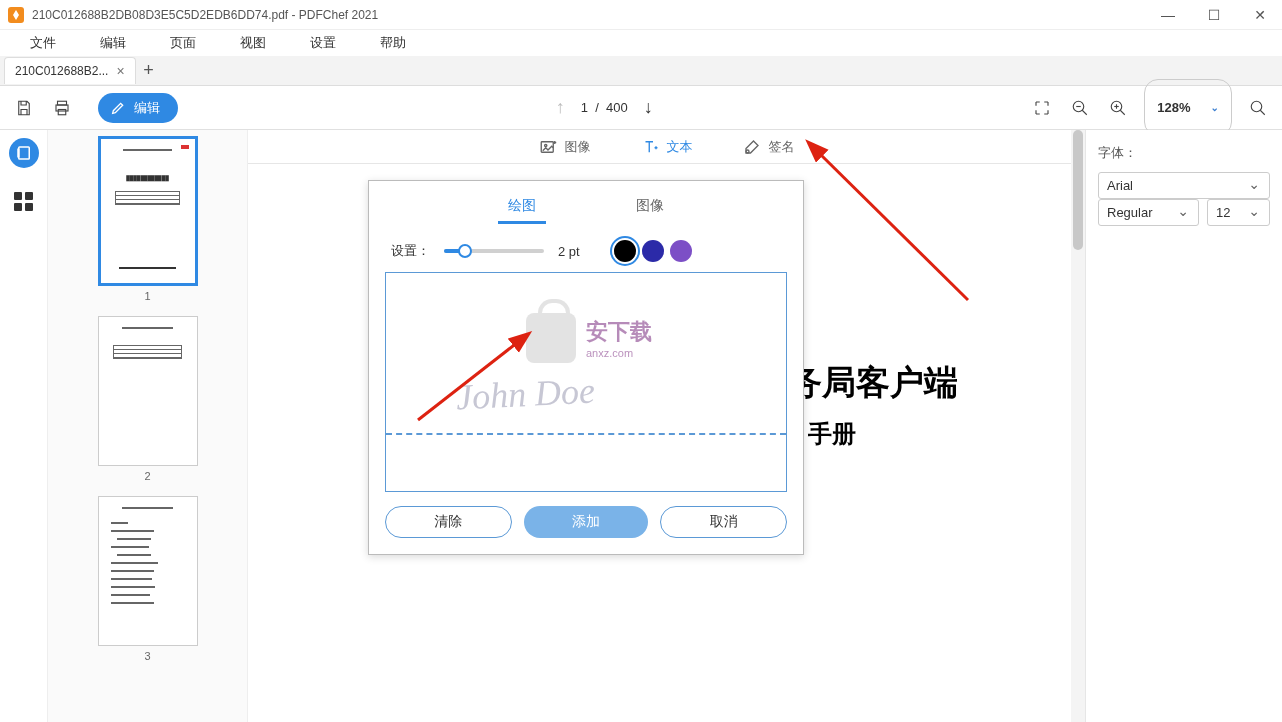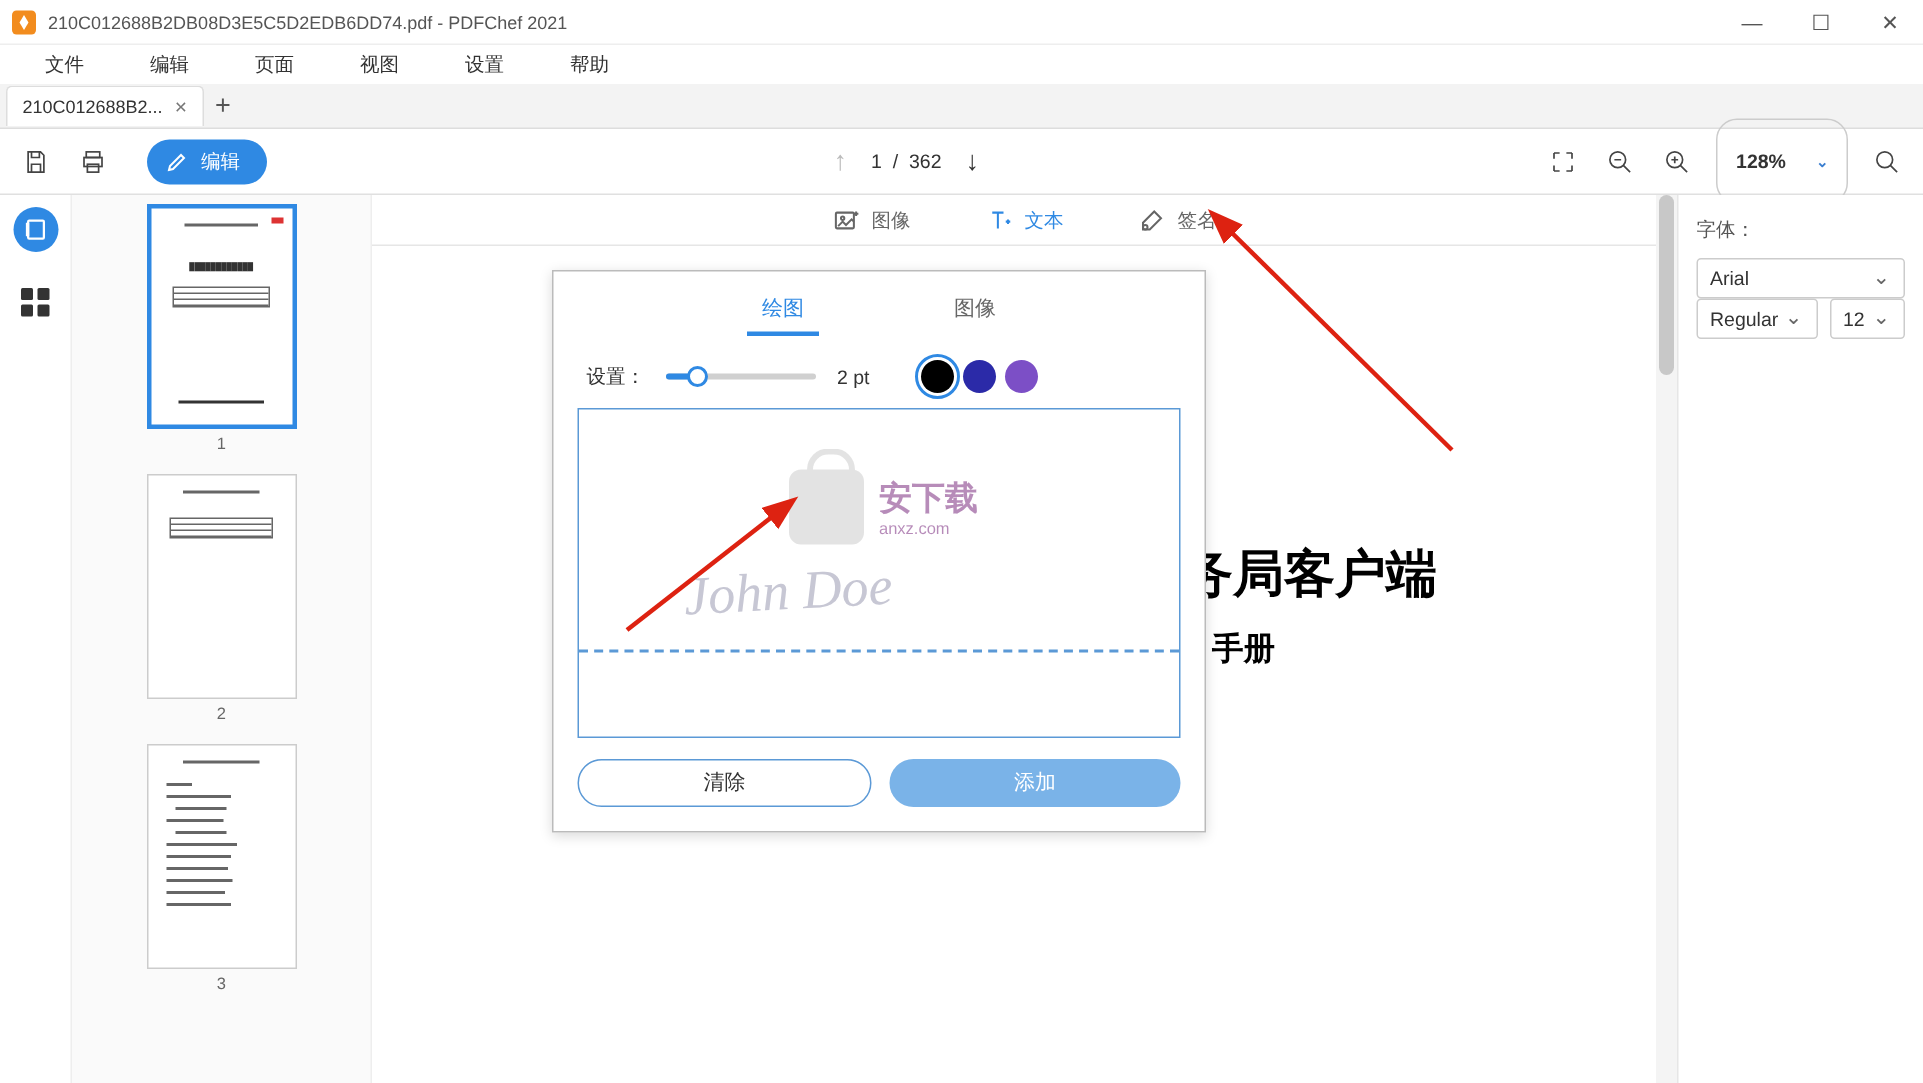--- a/index.html
+++ b/index.html
@@ -64,21 +64,21 @@
 .canvas-scroll .handle { position: absolute; top: 0; width: 10px; left: 2px; height: 120px; background: #c8c8c8; border-radius: 5px; }
 
 
 .editbar { height: 34px; border-bottom: 1px solid #e6e6e6; display: flex; align-items: center; justify-content: center; gap: 50px; background: #fff; }
 .editbar .item { display: flex; align-items: center; gap: 8px; font-size: 13px; color: #666; }
 .editbar .item.active { color: #2f89e3; }
 .editbar .item svg { width: 18px; height: 18px; }
 
 
 .doc-text { position: absolute; left: 540px; top: 230px; font-size: 34px; font-weight: 700; color: #000; font-family: SimHei, sans-serif; }
-.doc-text2 { position: absolute; left: 560px; top: 288px; font-size: 21px; font-weight: 700; color: #000; font-family: SimHei, sans-serif; text-align: center; }
+.doc-text2 { position: absolute; left: 560px; top: 288px; font-size: 24px; font-weight: 700; color: #000; font-family: SimHei, sans-serif; text-align: center; }
 
 
 .sig-panel { position: absolute; left: 120px; top: 50px; width: 436px; background: #fff; border: 1px solid #bbb; box-shadow: 0 2px 8px rgba(0,0,0,0.15); padding: 10px 16px 16px; }
 .sig-tabs { display: flex; justify-content: center; gap: 80px; margin-bottom: 8px; }
 .sig-tabs .t { font-size: 14px; padding: 6px 10px; color: #666; cursor: pointer; }
 .sig-tabs .t.active { color: #2f89e3; border-bottom: 3px solid #2f89e3; }
 .sig-settings { display: flex; align-items: center; gap: 14px; margin: 16px 0 10px; padding: 0 6px; }
 .sig-settings .lbl { font-size: 13px; }
 .sig-settings .slider { flex: 0 0 100px; position: relative; height: 4px; background: #d0d0d0; border-radius: 2px; }
 .sig-settings .slider .fill { position: absolute; left: 0; top: 0; height: 4px; width: 18%; background: #2f89e3; border-radius: 2px; }
@@ -94,21 +94,21 @@
 .watermark .lock { width: 50px; height: 50px; background: #c8c8c8; border-radius: 8px; position: relative; }
 .watermark .lock::before { content: ''; position: absolute; top: -14px; left: 12px; width: 24px; height: 24px; border: 4px solid #c8c8c8; border-bottom: none; border-radius: 14px 14px 0 0; }
 .watermark .wt { color: #701a75; }
 .watermark .wt .l1 { font-size: 22px; font-weight: 700; }
 .watermark .wt .l2 { font-size: 11px; }
 .sig-btns { display: flex; gap: 12px; margin-top: 14px; }
 .sig-btns button { flex: 1; border: 1px solid #5b99d6; background: #fff; color: #333; border-radius: 16px; padding: 6px 0; font-size: 14px; cursor: pointer; }
 .sig-btns button.primary { background: #7ab3e8; color: #fff; border: none; }
 
 
-.rightbar { width: 164px; border-left: 1px solid #e6e6e6; padding: 14px 12px; background: #fff; }
+.rightbar { width: 197px; border-left: 1px solid #e6e6e6; padding: 14px 12px; background: #fff; }
 .rightbar .lbl { font-size: 13px; color: #555; margin-bottom: 10px; }
 .rightbar select, .rightbar .sel { width: 100%; border: 1px solid #ccc; border-radius: 3px; padding: 5px 8px; font-size: 13px; background: #fff; appearance: none; position: relative; }
 .sel-wrap { position: relative; }
 .sel-wrap::after { content: '⌄'; position: absolute; right: 10px; top: 4px; color: #666; font-size: 14px; }
 .sel-row { display: flex; gap: 8px; }
 .sel-row .sel-wrap:first-child { flex: 1.6; }
 .sel-row .sel-wrap:last-child { flex: 1; }
 
 
 .arrow-annot { position: absolute; pointer-events: none; }
@@ -167,21 +167,21 @@
           <path d="M4 20l4-1 11-11-3-3L5 16l-1 4z"></path>
         </svg>
       <span>编辑</span>
     </div>
   </div>
   <div class="center">
     <span class="arrow">↑</span>
     <span class="pageinfo">
       <span>1</span>
       &nbsp;<span>/</span>&nbsp;
-      <span>362</span>
+      <span>400</span>
     </span>
     <span class="arrow" style="color:#333">↓</span>
   </div>
   <div class="right">
     <div class="icon-btn">
       <svg viewBox="0 0 24 24">
           <path d="M4 4h5M4 4v5M20 4h-5M20 4v5M4 20h5M4 20v-5M20 20h-5M20 20v-5"></path>
         </svg>
     </div>
     <div class="icon-btn">
@@ -338,20 +338,21 @@
             <div class="l1">安下载</div>
             <div class="l2">anxz.com</div>
           </div>
         </div>
         <div class="signature">John Doe</div>
         <div class="baseline"></div>
       </div>
       <div class="sig-btns">
         <button>清除</button>
         <button class="primary">添加</button>
+        <button>取消</button>
       </div>
     </div>
 
     <div class="arrow-annot" style="left:550px; top:10px">
       <svg width="200" height="180">
           <defs>
             <marker id="ah1" markerWidth="10" markerHeight="10" refX="2" refY="3" orient="auto">
               <path d="M0,0 L0,6 L8,3 z" fill="#d21"></path>
             </marker>
           </defs>

